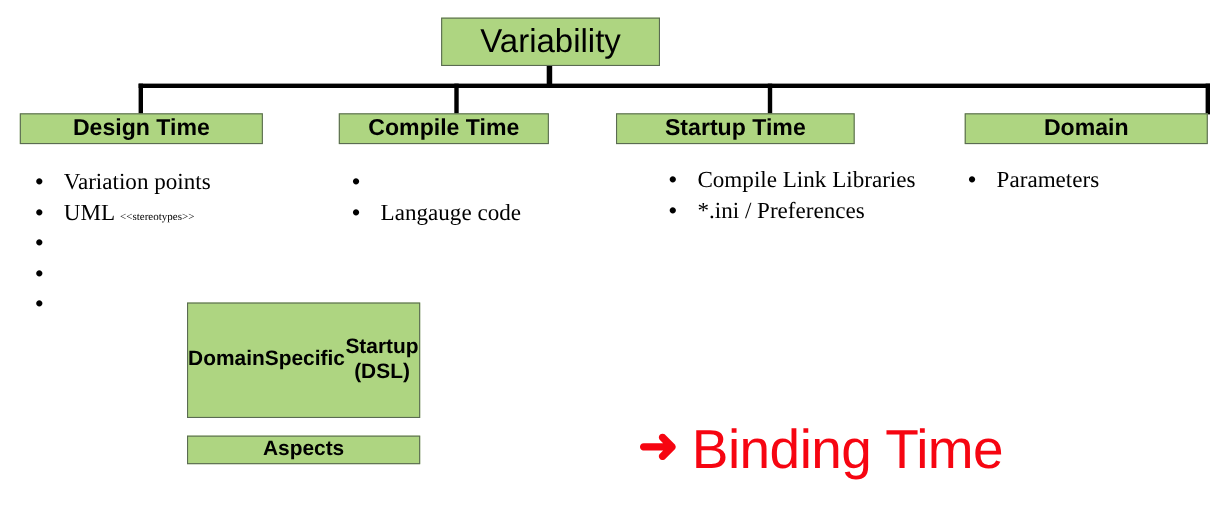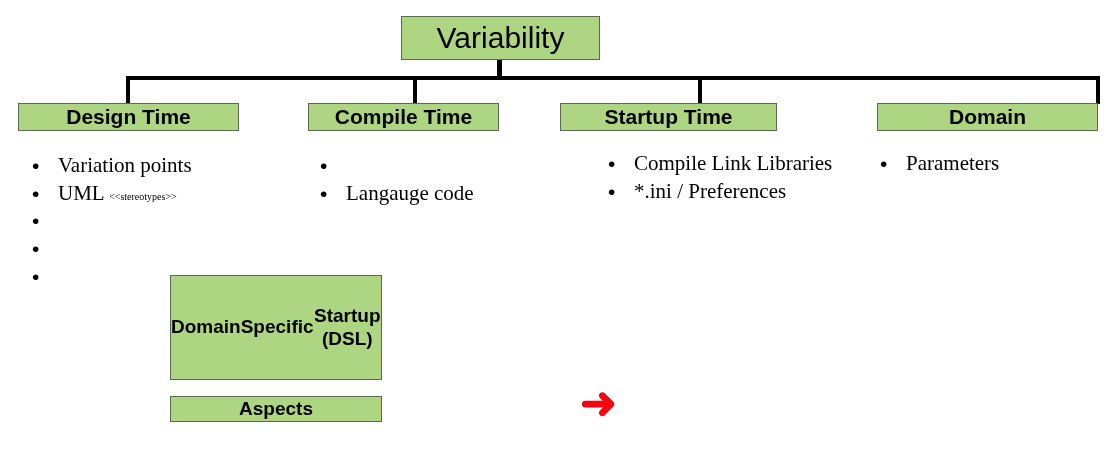--- a/index.html
+++ b/index.html
@@ -193,15 +193,16 @@
     <span>Domain</span>
     <span>Specific</span>
     <span>Startup (DSL)</span>
   </div>
   <div class="gbox side-box" id="box-aspects">
     <span>Aspects</span>
   </div>
 
   <div id="binding-time">
     <span id="binding-arrow">➜</span>
+    <span id="binding-label">Binding Time</span>
   </div>
 
 </div>
 
 </body></html>

